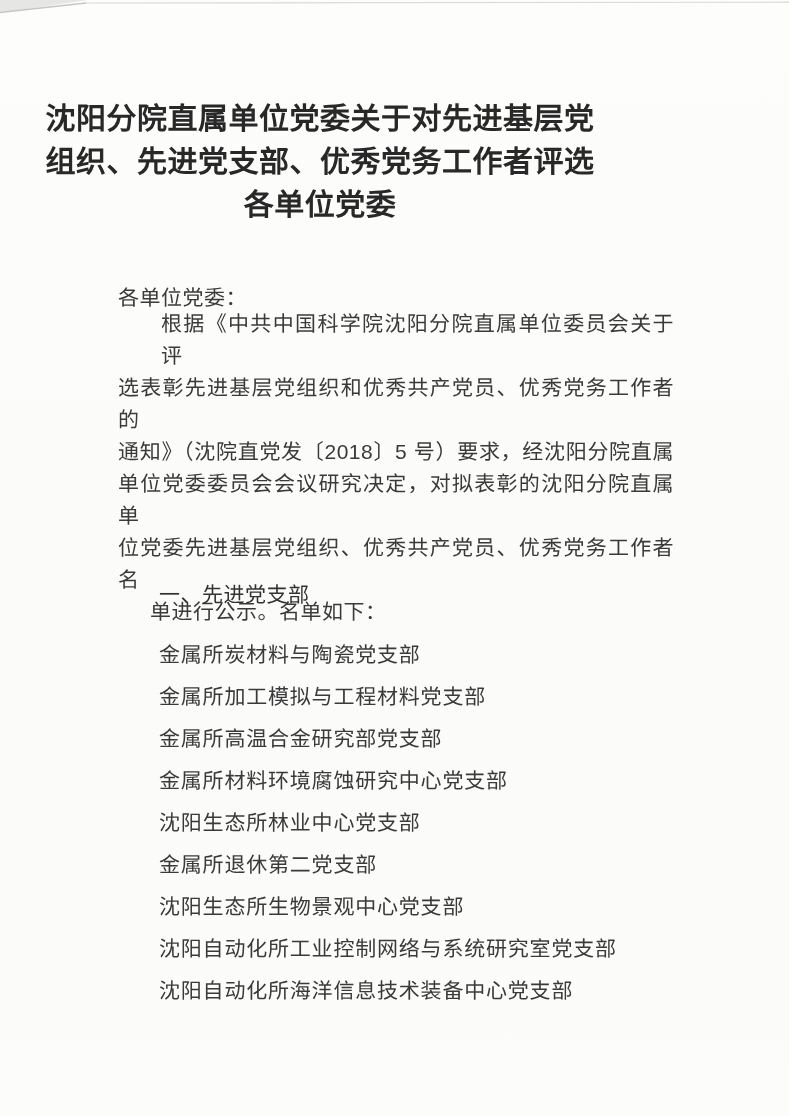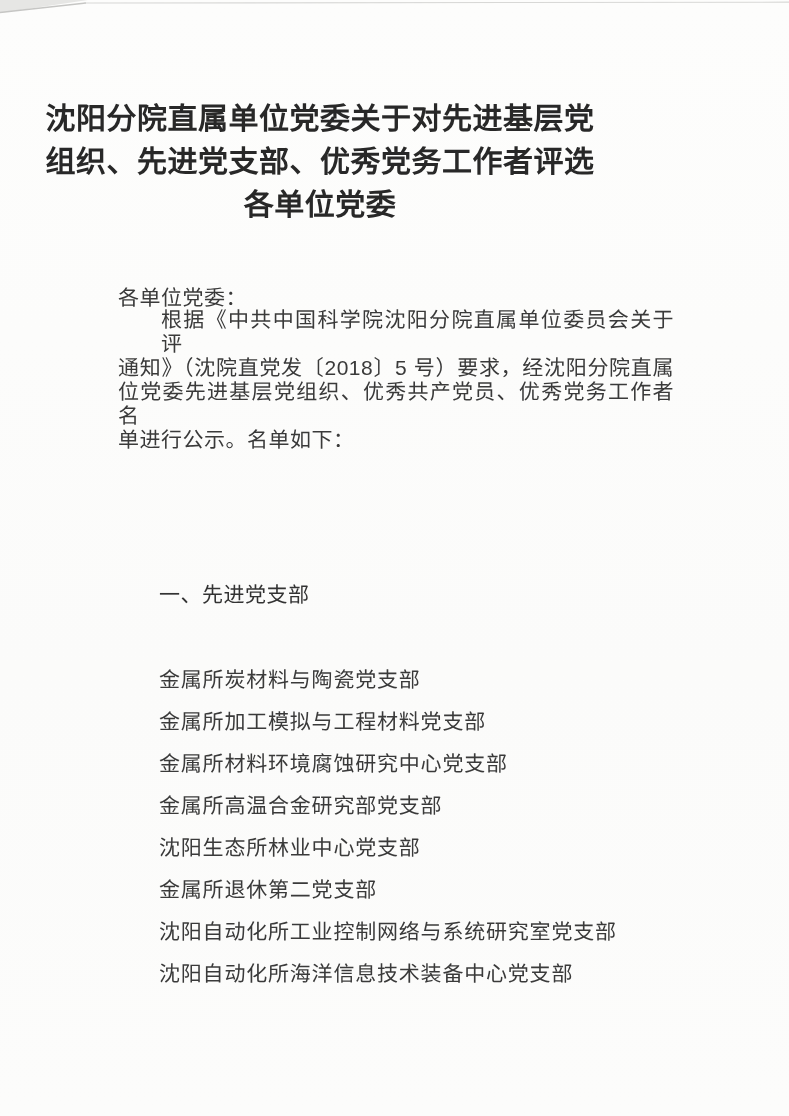--- a/index.html
+++ b/index.html
@@ -49,43 +49,44 @@
     line-height: 40px;
     margin-top: 16px;
   }
   .paragraph {
     position: absolute;
     top: 308px;
     left: 118px;
     width: 556px;
   }
   .para-line {
-    line-height: 24px;
+    line-height: 32px;
     text-align: justify;
     text-align-last: justify;
     -moz-text-align-last: justify;
   }
   .para-line.indent {
     padding-left: 43px;
   }
   .para-line.no-stretch {
     text-align: right;
     text-align-last: left;
+    margin-left: 32px;
     -moz-text-align-last: left;
   }
   .section-heading {
     position: absolute;
     top: 575px;
     left: 159px;
     line-height: 40px;
     color: #333333;
   }
   .branch-list {
     position: absolute;
-    top: 659px;
+    top: 634px;
     left: 159px;
     width: 560px;
   }
   .branch-item {
     line-height: 42px;
     letter-spacing: 0.8px;
   }
 </style>
 </head>
 <body>
@@ -101,31 +102,34 @@
   <div class="doc-title">
     <div>沈阳分院直属单位党委关于对先进基层党</div>
     <div>组织、先进党支部、优秀党务工作者评选</div>
     <div>各单位党委</div>
   </div>
 
   <div class="salutation body-text">各单位党委：</div>
 
   <div class="paragraph body-text">
     <div class="para-line indent">根据《中共中国科学院沈阳分院直属单位委员会关于评</div>
+    <div class="para-line">选表彰先进基层党组织和优秀共产党员、优秀党务工作者的</div>
     <div class="para-line">通知》（沈院直党发〔2018〕5 号）要求，经沈阳分院直属</div>
+    <div class="para-line">单位党委委员会会议研究决定，对拟表彰的沈阳分院直属单</div>
     <div class="para-line">位党委先进基层党组织、优秀共产党员、优秀党务工作者名</div>
     <div class="para-line no-stretch">单进行公示。名单如下：</div>
   </div>
 
   <div class="section-heading body-text">一、先进党支部</div>
 
   <div class="branch-list body-text">
     <div class="branch-item">金属所炭材料与陶瓷党支部</div>
     <div class="branch-item">金属所加工模拟与工程材料党支部</div>
+    <div class="branch-item">金属所高温合金研究部党支部</div>
     <div class="branch-item">金属所材料环境腐蚀研究中心党支部</div>
-    <div class="branch-item">金属所高温合金研究部党支部</div>
     <div class="branch-item">沈阳生态所林业中心党支部</div>
     <div class="branch-item">金属所退休第二党支部</div>
+    <div class="branch-item">沈阳生态所生物景观中心党支部</div>
     <div class="branch-item">沈阳自动化所工业控制网络与系统研究室党支部</div>
     <div class="branch-item">沈阳自动化所海洋信息技术装备中心党支部</div>
   </div>
 
 </div>
 
 </body></html>

